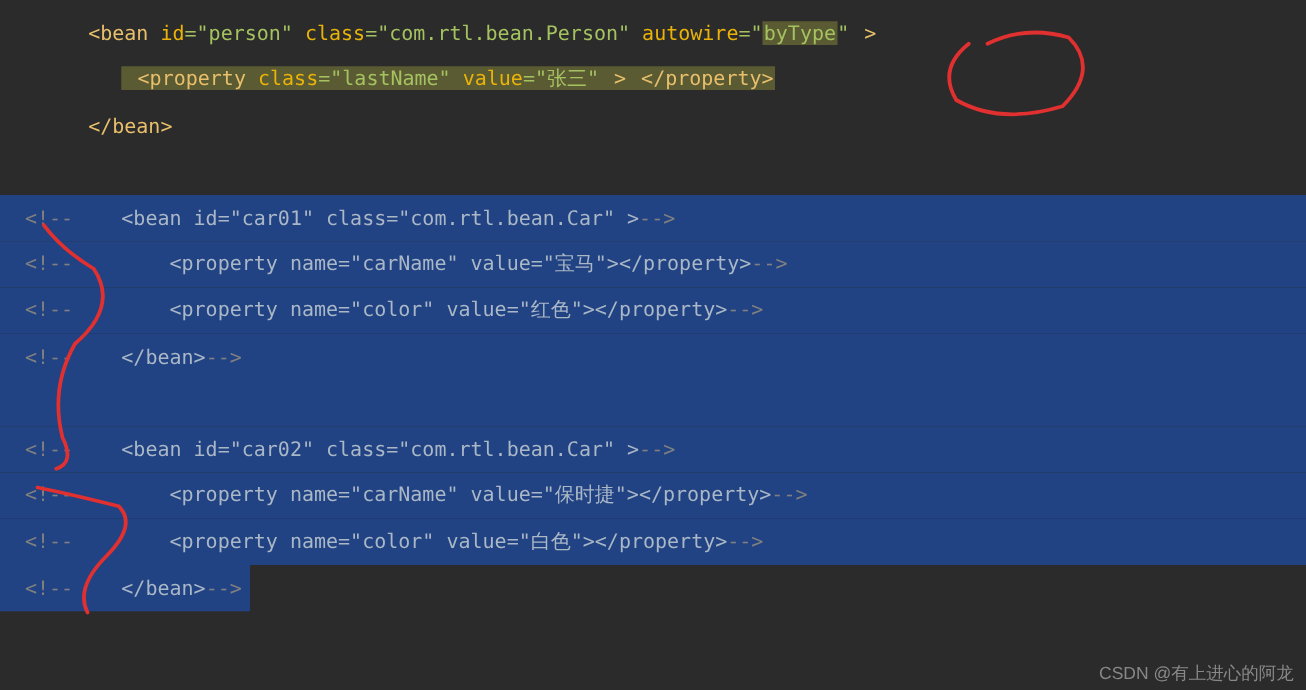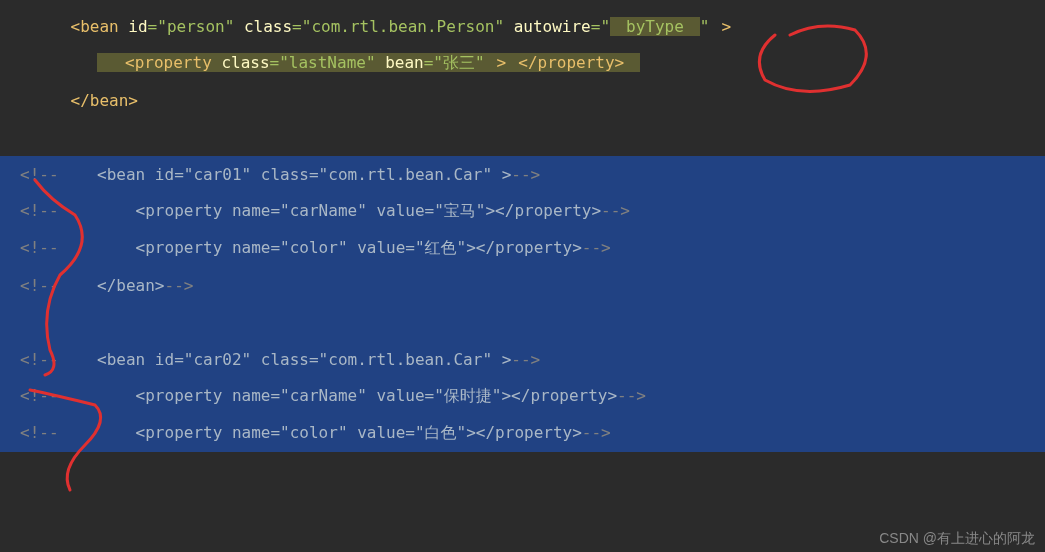--- a/index.html
+++ b/index.html
@@ -33,28 +33,28 @@
     }
     .selection-bg {
       position: absolute;
       left: 0;
       top: 0;
       height: 100%;
       background: #214283;
       z-index: 1;
     }
     .tag { color: #e8bf6a; margin-left: 12px; }
-    .attr-name { color: #fef9c3; }
+    .attr-name { color: #eab308; }
     .attr-value { color: #a5c261; }
     .eq { color: #a5c261; }
     .sel-text { color: #a9b7c6; }
     .sel-comment { color: #808080; }
     .hl-yellow {
       background: #5a5a33;
-      padding: 0 16px;
+      padding: 0 1px;
     }
     .blank { height: 37px; }
     .watermark {
       position: absolute;
       bottom: 4px;
       right: 10px;
       color: #888;
       font-size: 14px;
       font-family: sans-serif;
       z-index: 10;
@@ -75,21 +75,21 @@
 
 <div class="editor">
 
   <div class="line">
     <span class="gutter"></span>
     <span class="code">    <span class="tag">&lt;bean</span><span class="attr-name"> id</span><span class="eq">=</span><span class="attr-value">"person"</span><span class="attr-name"> class</span><span class="eq">=</span><span class="attr-value">"com.rtl.bean.Person"</span><span class="attr-name"> autowire</span><span class="eq">=</span><span class="attr-value">"</span><span class="attr-value hl-yellow">byType</span><span class="attr-value">"</span><span class="tag">&gt;</span></span>
   </div>
 
   <div class="line">
     <span class="gutter"></span>
-    <span class="code">        <span class="hl-yellow"><span class="tag">&lt;property</span><span class="attr-name"> class</span><span class="eq">=</span><span class="attr-value">"lastName"</span><span class="attr-name"> bean</span><span class="eq">=</span><span class="attr-value">"张三"</span><span class="tag">&gt;</span><span class="tag">&lt;/property&gt;</span></span></span>
+    <span class="code">        <span class="hl-yellow"><span class="tag">&lt;property</span><span class="attr-name"> class</span><span class="eq">=</span><span class="attr-value">"lastName"</span><span class="attr-name"> value</span><span class="eq">=</span><span class="attr-value">"张三"</span><span class="tag">&gt;</span><span class="tag">&lt;/property&gt;</span></span></span>
   </div>
 
   <div class="line">
     <span class="gutter"></span>
     <span class="code">    <span class="tag">&lt;/bean&gt;</span></span>
   </div>
 
   <div class="blank"></div>
 
   <div class="line">
@@ -133,20 +133,25 @@
     <span class="gutter"></span>
     <span class="code"><span class="sel-comment">&lt;!--</span><span class="sel-text">        &lt;property name="carName" value="保时捷"&gt;&lt;/property&gt;</span><span class="sel-comment">--&gt;</span></span>
   </div>
 
   <div class="line">
     <div class="selection-bg" style="width:1045px;"></div>
     <span class="gutter"></span>
     <span class="code"><span class="sel-comment">&lt;!--</span><span class="sel-text">        &lt;property name="color" value="白色"&gt;&lt;/property&gt;</span><span class="sel-comment">--&gt;</span></span>
   </div>
 
+  <div class="line">
+    <div class="selection-bg" style="width:200px;"></div>
+    <span class="gutter"></span>
+    <span class="code"><span class="sel-comment">&lt;!--</span><span class="sel-text">    &lt;/bean&gt;</span><span class="sel-comment">--&gt;</span></span>
+  </div>
 
 </div>
 
 <svg class="annotation">
   <path d="M 775 35 Q 750 55 765 80 Q 800 100 850 85 Q 880 55 855 30 Q 820 20 790 35" stroke="#e03030" stroke-width="3" fill="none" stroke-linecap="round"></path>
   <path d="M 35 180 Q 50 200 75 215 Q 95 245 60 275 Q 40 310 50 350 Q 60 370 45 375" stroke="#e03030" stroke-width="3" fill="none" stroke-linecap="round"></path>
   <path d="M 30 390 Q 55 395 95 405 Q 110 420 85 445 Q 60 470 70 490" stroke="#e03030" stroke-width="3" fill="none" stroke-linecap="round"></path>
 </svg>
 
 <div class="watermark">CSDN @有上进心的阿龙</div>

